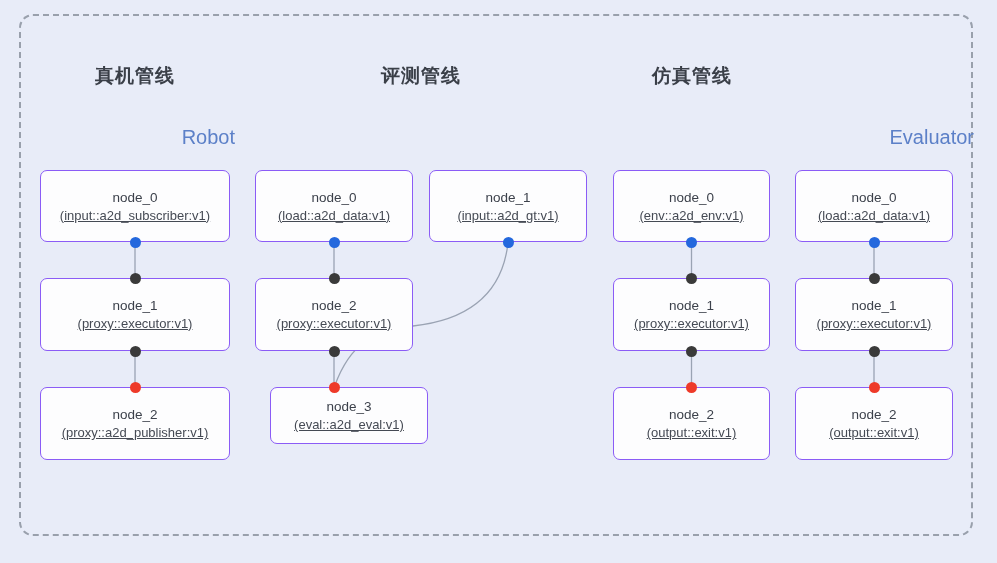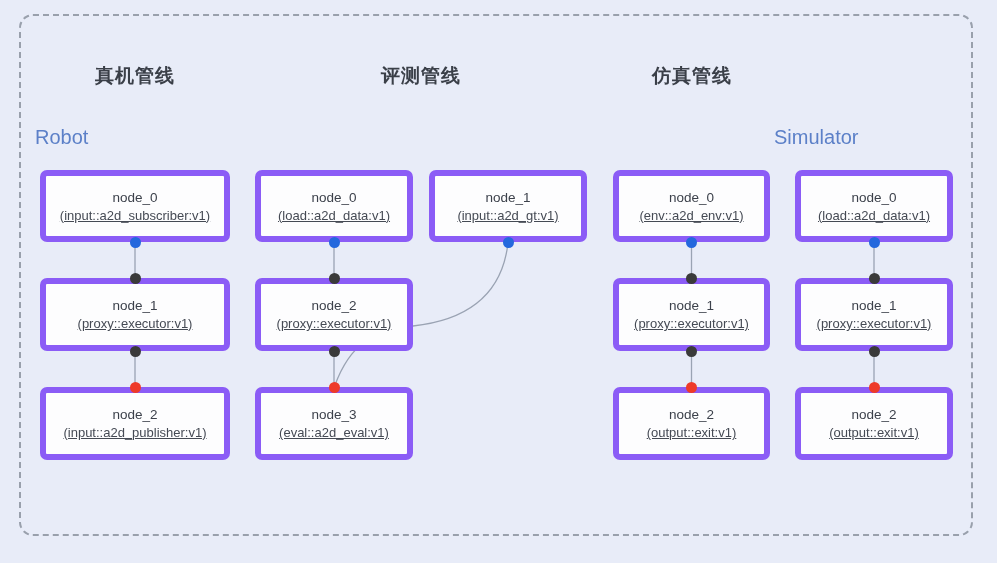--- a/index.html
+++ b/index.html
@@ -19,28 +19,28 @@
   }
   .wires{position:absolute;left:0;top:0;z-index:1;}
   .cn-title{
     position:absolute;top:64px;height:24px;line-height:24px;
     text-align:center;
     font-size:19px;font-weight:700;color:#3a3f48;
     z-index:2;letter-spacing:1px;
   }
   .en-title{
     position:absolute;top:124px;height:26px;line-height:26px;
-    text-align:left;
+    text-align:right;
     font-size:20px;font-weight:400;color:#5c80c8;
     z-index:2;
   }
   .node{
     position:absolute;
     background:#fdfdfe;
-    border:6px solid #8b5cf6;
+    border:1px solid #8b5cf6;
     border-radius:7px;
     box-sizing:border-box;
     display:flex;flex-direction:column;
     align-items:center;justify-content:center;
     gap:3px;
     z-index:2;
   }
   .node .l1{font-size:13.5px;color:#3c414b;}
   .node .l2{font-size:13px;color:#454a54;text-decoration:underline;}
   .dot{
@@ -74,48 +74,48 @@
       <path d="M874,242 L874,278"></path>
       <path d="M874,351 L874,387"></path>
     </g>
   </svg>
 
   <div class="cn-title" style="left:35px;width:200px">真机管线</div>
   <div class="cn-title" style="left:592px;width:200px">仿真管线</div>
   <div class="cn-title" style="left:321px;width:200px">评测管线</div>
 
   <div class="en-title" style="left:35px;width:200px">Robot</div>
-  <div class="en-title" style="left:774px;width:200px">Simulator</div>
+  <div class="en-title" style="left:774px;width:200px">Evaluator</div>
 
   <div class="node" style="left:40px;top:170px;width:190px;height:72px">
     <div class="l1">node_0</div>
     <div class="l2">(input::a2d_subscriber:v1)</div>
   </div>
   <div class="node" style="left:40px;top:278px;width:190px;height:73px">
     <div class="l1">node_1</div>
     <div class="l2">(proxy::executor:v1)</div>
   </div>
   <div class="node" style="left:40px;top:387px;width:190px;height:73px">
     <div class="l1">node_2</div>
-    <div class="l2">(input::a2d_publisher:v1)</div>
+    <div class="l2">(proxy::a2d_publisher:v1)</div>
   </div>
 
   <div class="node" style="left:255px;top:170px;width:158px;height:72px">
     <div class="l1">node_0</div>
     <div class="l2">(load::a2d_data:v1)</div>
   </div>
   <div class="node" style="left:429px;top:170px;width:158px;height:72px">
     <div class="l1">node_1</div>
     <div class="l2">(input::a2d_gt:v1)</div>
   </div>
   <div class="node" style="left:255px;top:278px;width:158px;height:73px">
     <div class="l1">node_2</div>
     <div class="l2">(proxy::executor:v1)</div>
   </div>
-  <div class="node" style="left:255px;top:387px;width:158px;height:73px">
+  <div class="node" style="left:270px;top:387px;width:158px;height:57px">
     <div class="l1">node_3</div>
     <div class="l2">(eval::a2d_eval:v1)</div>
   </div>
 
   <div class="node" style="left:613px;top:170px;width:157px;height:72px">
     <div class="l1">node_0</div>
     <div class="l2">(env::a2d_env:v1)</div>
   </div>
   <div class="node" style="left:613px;top:278px;width:157px;height:73px">
     <div class="l1">node_1</div>

